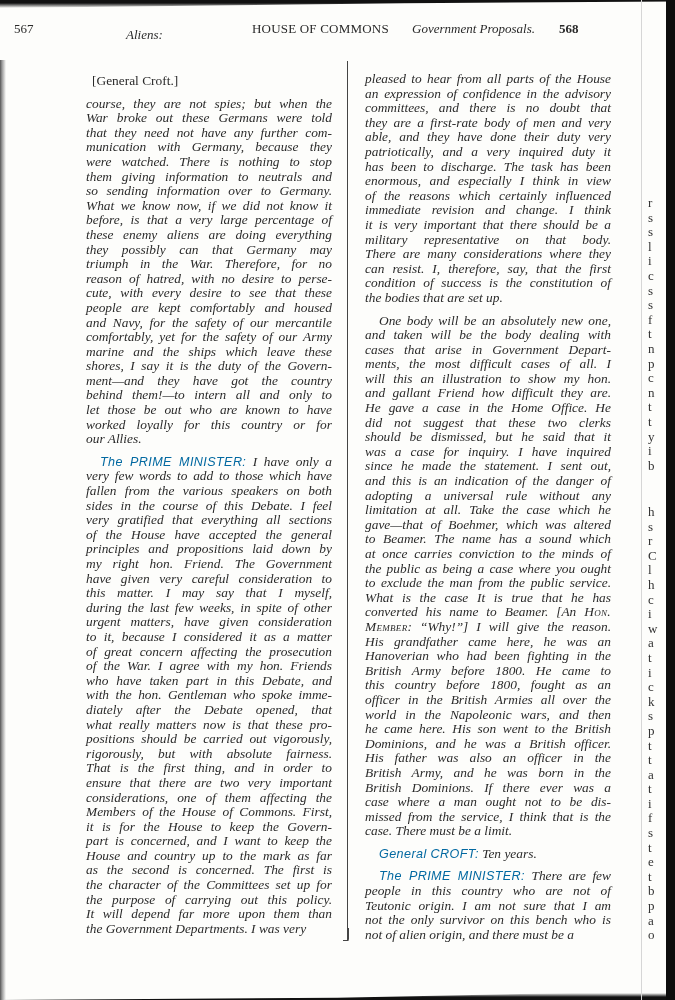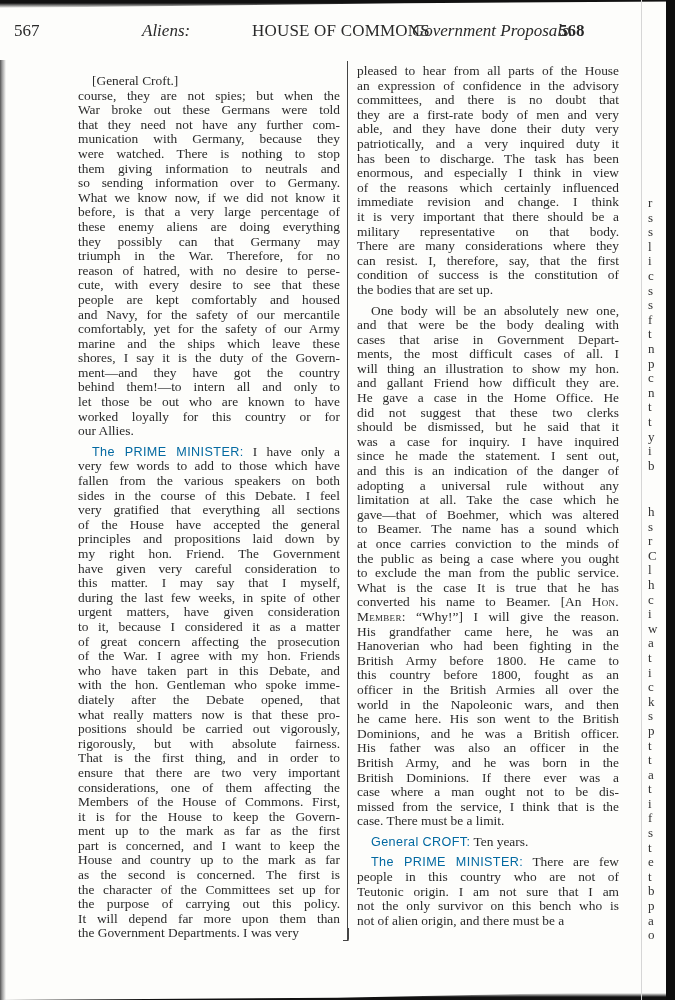--- a/index.html
+++ b/index.html
@@ -30,45 +30,45 @@
     position: absolute; left: 641px; top: 0; width: 1px; height: 1000px; background: #d6d6d6;
   }
   .next-page {
     position: absolute; left: 648px; top: 0; width: 18px; height: 1000px; overflow: hidden;
     font-size: 13px; line-height: 14.6px; color: #333;
   }
   .next-page .np-line { white-space: nowrap; height: 14.6px; }
 
   .header {
     position: absolute; top: 21px; left: 14px; width: 576px; height: 16px;
-    font-size: 17px; white-space: nowrap;
+    font-size: 13px; white-space: nowrap;
   }
   .header span { position: absolute; top: 0; }
   .header .pg-left { left: 0; }
-  .header .sec-left { left: 128px; font-style: italic; }
+  .header .sec-left { left: 112px; font-style: italic; margin-top: 6px; }
   .header .house { left: 238px; letter-spacing: 0.2px; }
   .header .sec-right { left: 398px; font-style: italic; }
   .header .pg-right { left: 545px; font-weight: bold; }
 
   .col-divider {
     position: absolute; left: 347px; top: 61px; width: 1px; height: 880px; background: #444;
   }
   .col-divider-tick {
     position: absolute; left: 343px; top: 928px; width: 5px; height: 12px;
     border-right: 1px solid #444; border-bottom: 1px solid #444; border-bottom-right-radius: 2px;
   }
 
   .column {
     position: absolute; top: 74px; width: 262px;
     font-size: 13.4px; line-height: 14.6px; text-align: justify;
   }
   .col-left { left: 78px; }
   .col-right { left: 357px; top: 64px; }
 
-  .para { margin: 0; }
+  .para { margin: 8px; font-style: italic; }
   .para .line { display: block; text-align: justify; text-align-last: justify; white-space: nowrap; }
   .para .line.last { text-align-last: left; }
   .para.gap { margin-top: 6px; }
   .indent { padding-left: 14px; }
   .speaker {
     font-family: "Liberation Sans", "DejaVu Sans", sans-serif; font-size: 12.6px;
     letter-spacing: 0.4px; color: #0369a1;
   }
   .smallcaps { font-variant: small-caps; letter-spacing: 0.3px; }
 </style>
@@ -196,21 +196,20 @@
         <span class="line">with the hon. Gentleman who spoke imme-</span>
         <span class="line">diately after the Debate opened, that</span>
         <span class="line">what really matters now is that these pro-</span>
         <span class="line">positions should be carried out vigorously,</span>
         <span class="line">rigorously, but with absolute fairness.</span>
         <span class="line">That is the first thing, and in order to</span>
         <span class="line">ensure that there are two very important</span>
         <span class="line">considerations, one of them affecting the</span>
         <span class="line">Members of the House of Commons. First,</span>
         <span class="line">it is for the House to keep the Govern-</span>
-        <span class="line">ment up to the mark as far as the first</span>
         <span class="line">part is concerned, and I want to keep the</span>
         <span class="line">House and country up to the mark as far</span>
         <span class="line">as the second is concerned. The first is</span>
         <span class="line">the character of the Committees set up for</span>
         <span class="line">the purpose of carrying out this policy.</span>
         <span class="line">It will depend far more upon them than</span>
         <span class="line last">the Government Departments. I was very</span>
       </div>
     </div>
 </div>
@@ -230,24 +229,24 @@
         <span class="line">immediate revision and change. I think</span>
         <span class="line">it is very important that there should be a</span>
         <span class="line">military representative on that body.</span>
         <span class="line">There are many considerations where they</span>
         <span class="line">can resist. I, therefore, say, that the first</span>
         <span class="line">condition of success is the constitution of</span>
         <span class="line last">the bodies that are set up.</span>
       </div>
       <div class="para gap">
         <span class="line indent">One body will be an absolutely new one,</span>
-        <span class="line">and that were be the body dealing with</span>
+        <span class="line">and taken will be the body dealing with</span>
         <span class="line">cases that arise in Government Depart-</span>
         <span class="line">ments, the most difficult cases of all. I</span>
-        <span class="line">will thing an illustration to show my hon.</span>
+        <span class="line">will this an illustration to show my hon.</span>
         <span class="line">and gallant Friend how difficult they are.</span>
         <span class="line">He gave a case in the Home Office. He</span>
         <span class="line">did not suggest that these two clerks</span>
         <span class="line">should be dismissed, but he said that it</span>
         <span class="line">was a case for inquiry. I have inquired</span>
         <span class="line">since he made the statement. I sent out,</span>
         <span class="line">and this is an indication of the danger of</span>
         <span class="line">adopting a universal rule without any</span>
         <span class="line">limitation at all. Take the case which he</span>
         <span class="line">gave—that of Boehmer, which was altered</span>

